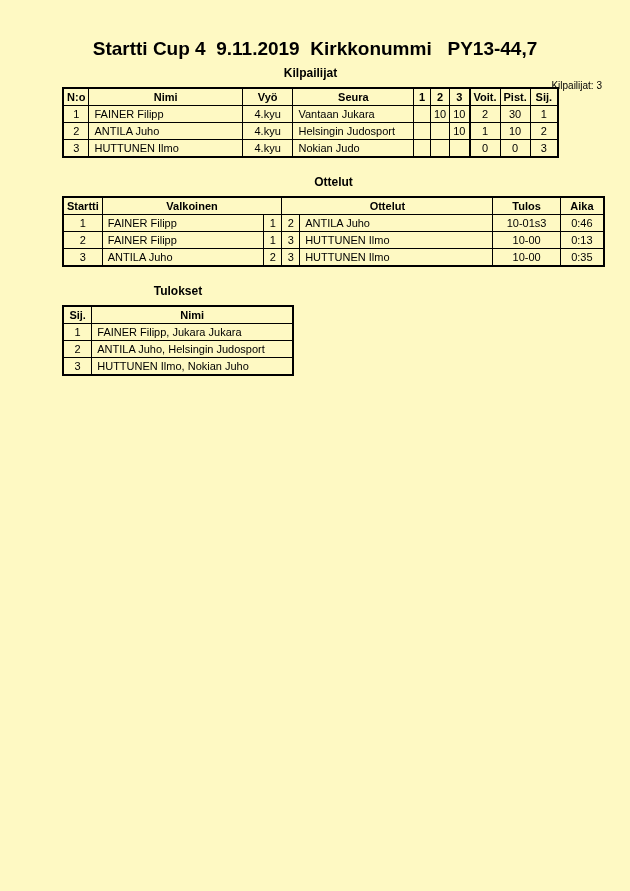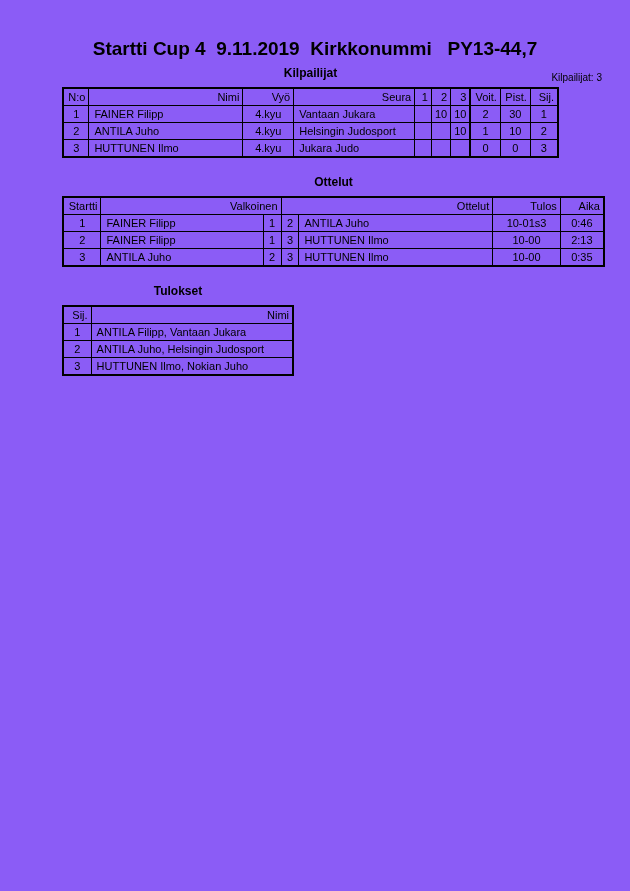--- a/index.html
+++ b/index.html
@@ -6,34 +6,34 @@
     margin: 0;
     padding: 0;
     background: #ffffff;
     font-family: "Liberation Sans", sans-serif;
     color: #000;
   }
   .page {
     position: relative;
     width: 630px;
     height: 891px;
-    background: #8b5cf6;
+    background: #fef9c3;
     overflow: hidden;
   }
   .title {
     white-space: pre;
     text-align: center;
     font-size: 19px;
     font-weight: bold;
     padding-top: 38px;
     line-height: 22px;
   }
   .count-label {
     position: absolute;
-    top: 72px;
+    top: 80px;
     right: 28px;
     font-size: 10px;
   }
   .section {
     margin-left: 30px;
     padding-left: 32px;
   }
   .section-heading {
     text-align: center;
     font-weight: bold;
@@ -56,21 +56,21 @@
   th, td {
     border: 1px solid #000;
     font-size: 11px;
     height: 16px;
     padding: 0 3px;
     overflow: hidden;
     white-space: nowrap;
     text-align: center;
     line-height: 14px;
   }
-  th { font-weight: normal; text-align: right; }
+  th { font-weight: bold; }
 
   #competitors-table td:nth-child(2),
   #competitors-table td:nth-child(4),
   #matches-table td:nth-child(2),
   #matches-table td:nth-child(5),
   #results-table td:nth-child(2) {
     text-align: left;
     padding-left: 5px;
   }
   
@@ -139,21 +139,21 @@
             <td></td>
             <td>10</td>
             <td>1</td>
             <td>10</td>
             <td>2</td>
           </tr>
           <tr>
             <td>3</td>
             <td>HUTTUNEN Ilmo</td>
             <td>4.kyu</td>
-            <td>Jukara Judo</td>
+            <td>Nokian Judo</td>
             <td></td>
             <td></td>
             <td></td>
             <td>0</td>
             <td>0</td>
             <td>3</td>
           </tr>
         </tbody>
       </table>
   </div>
@@ -189,21 +189,21 @@
             <td>10-01s3</td>
             <td>0:46</td>
           </tr>
           <tr>
             <td>2</td>
             <td>FAINER Filipp</td>
             <td>1</td>
             <td>3</td>
             <td>HUTTUNEN Ilmo</td>
             <td>10-00</td>
-            <td>2:13</td>
+            <td>0:13</td>
           </tr>
           <tr>
             <td>3</td>
             <td>ANTILA Juho</td>
             <td>2</td>
             <td>3</td>
             <td>HUTTUNEN Ilmo</td>
             <td>10-00</td>
             <td>0:35</td>
           </tr>
@@ -220,21 +220,21 @@
       </colgroup>
     <thead>
           <tr>
             <th>Sij.</th>
             <th>Nimi</th>
           </tr>
         </thead>
         <tbody>
           <tr>
             <td>1</td>
-            <td>ANTILA Filipp, Vantaan Jukara</td>
+            <td>FAINER Filipp, Jukara Jukara</td>
           </tr>
           <tr>
             <td>2</td>
             <td>ANTILA Juho, Helsingin Judosport</td>
           </tr>
           <tr>
             <td>3</td>
             <td>HUTTUNEN Ilmo, Nokian Juho</td>
           </tr>
         </tbody>

